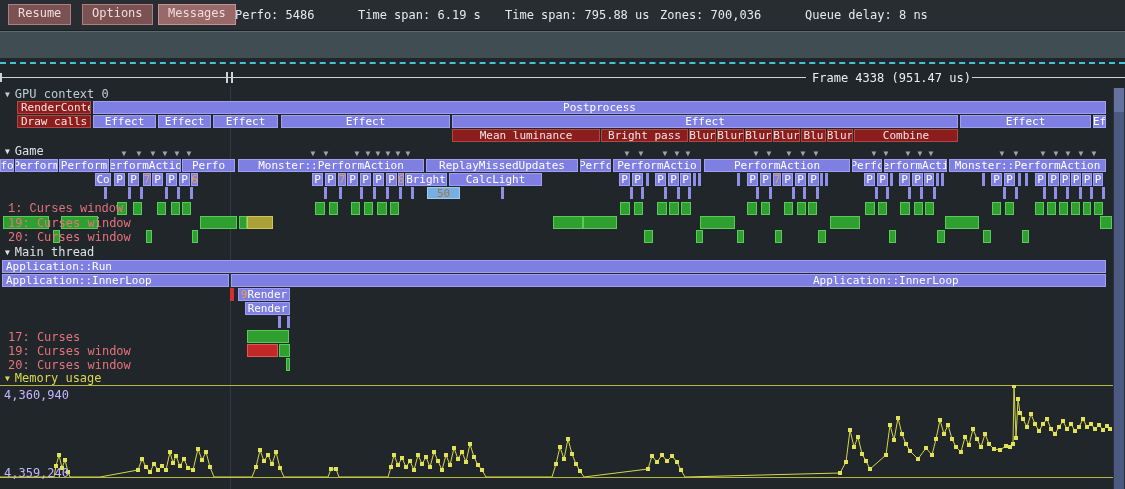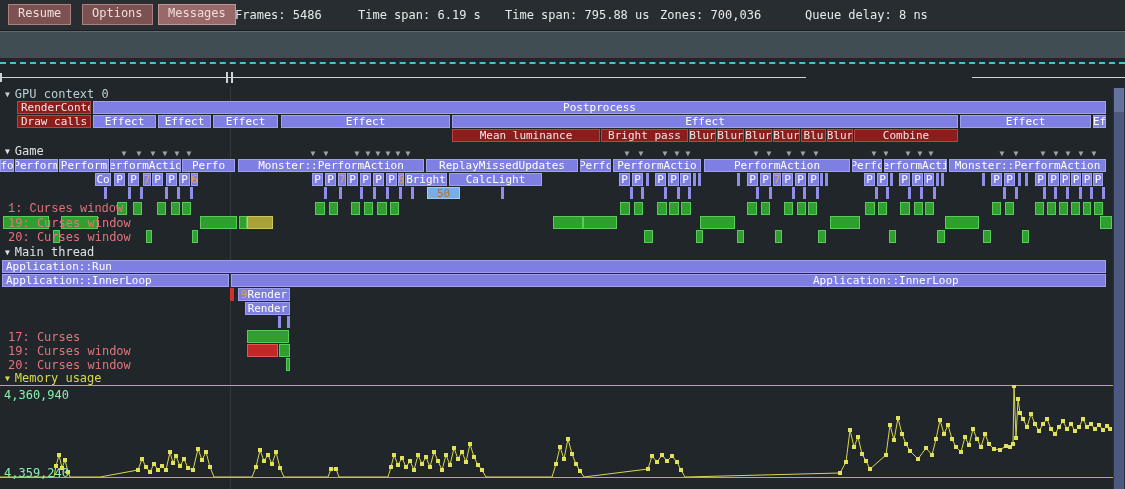--- a/index.html
+++ b/index.html
@@ -31,49 +31,50 @@
   .green{background:#2fa02f;border:1px solid #58cc58}
   .olive{background:#aaa238;border:1px solid #ccc45c}
   .redbox{background:#c22828;border:1px solid #e05858}
   .redbright{background:#d03030;border:none}
   .blue{background:#78aee6;border:1px solid #a0ccf4;color:#a5763c}
   .pre{color:#eba243}
   .marker{position:absolute;top:150px;width:10px;text-align:center;font-size:8px;color:#9aa4aa;line-height:8px}
   .sec{position:absolute;left:5px;font-size:12px;line-height:13px;white-space:nowrap}
   .sec .tri{font-size:8px;margin-right:5px;vertical-align:1px}
   .tlabel{position:absolute;left:8px;font-size:12px;line-height:13px;color:#e4737c;white-space:nowrap;z-index:3}
-  .memlabel{position:absolute;left:4px;font-size:12px;color:#86efac;z-index:2}
+  .memlabel{position:absolute;left:4px;font-size:12px;color:#c4b5fd;z-index:2}
   .scroll-track{position:absolute;left:1113px;top:88px;width:12px;height:401px;background:#2a3140}
   .scroll-thumb{position:absolute;left:1px;top:0;width:10px;height:401px;background:#4d5a80}
   .scroll-cap{position:absolute;left:1px;top:0;width:10px;height:24px;background:#64739e}
   svg{position:absolute;left:0;top:385px}
 </style>
 </head>
 <body>
 
 <div class="toolbar">
   <div class="btn" style="left:8px">Resume</div>
   <div class="btn" style="left:82px">Options</div>
   <div class="btn active" style="left:158px">Messages</div>
-  <span class="stat" style="left:235px"><span>Frames:</span> <span>5486</span></span>
+  <span class="stat" style="left:235px"><span>Perfo:</span> <span>5486</span></span>
   <span class="stat" style="left:358px"><span>Time span:</span> <span>6.19 s</span></span>
   <span class="stat" style="left:505px"><span>Time span:</span> <span>795.88 us</span></span>
   <span class="stat" style="left:660px"><span>Zones:</span> <span>700,036</span></span>
   <span class="stat" style="left:805px"><span>Queue delay:</span> <span>8 ns</span></span>
 </div>
 
 <div class="frames-band"></div>
 <div class="dashed-line"></div>
 
 <div class="ruler">
   <div class="rline" style="left:0;width:806px"></div>
   <div class="rline" style="left:972px;width:153px"></div>
   <div class="rtick" style="left:0;top:4px;height:9px"></div>
   <div class="rtick" style="left:226px"></div>
   <div class="rtick" style="left:231px"></div>
+  <span class="rlabel">Frame 4338 (951.47 us)</span>
 </div>
 
 <div class="vline"></div>
 
 <div class="sec" style="top:88px;color:#bccdd4"><span class="tri">▼</span><span>GPU context 0</span></div>
 <div class="sec" style="top:145px;color:#dce2e5"><span class="tri">▼</span><span>Game</span></div>
 <div class="sec" style="top:246px;color:#dce2e5"><span class="tri">▼</span><span>Main thread</span></div>
 <div class="sec" style="top:372px;color:#d8d84e;z-index:2"><span class="tri">▼</span><span>Memory usage</span></div>
 
 <div class="memlabel" style="top:388px">4,360,940</div>

